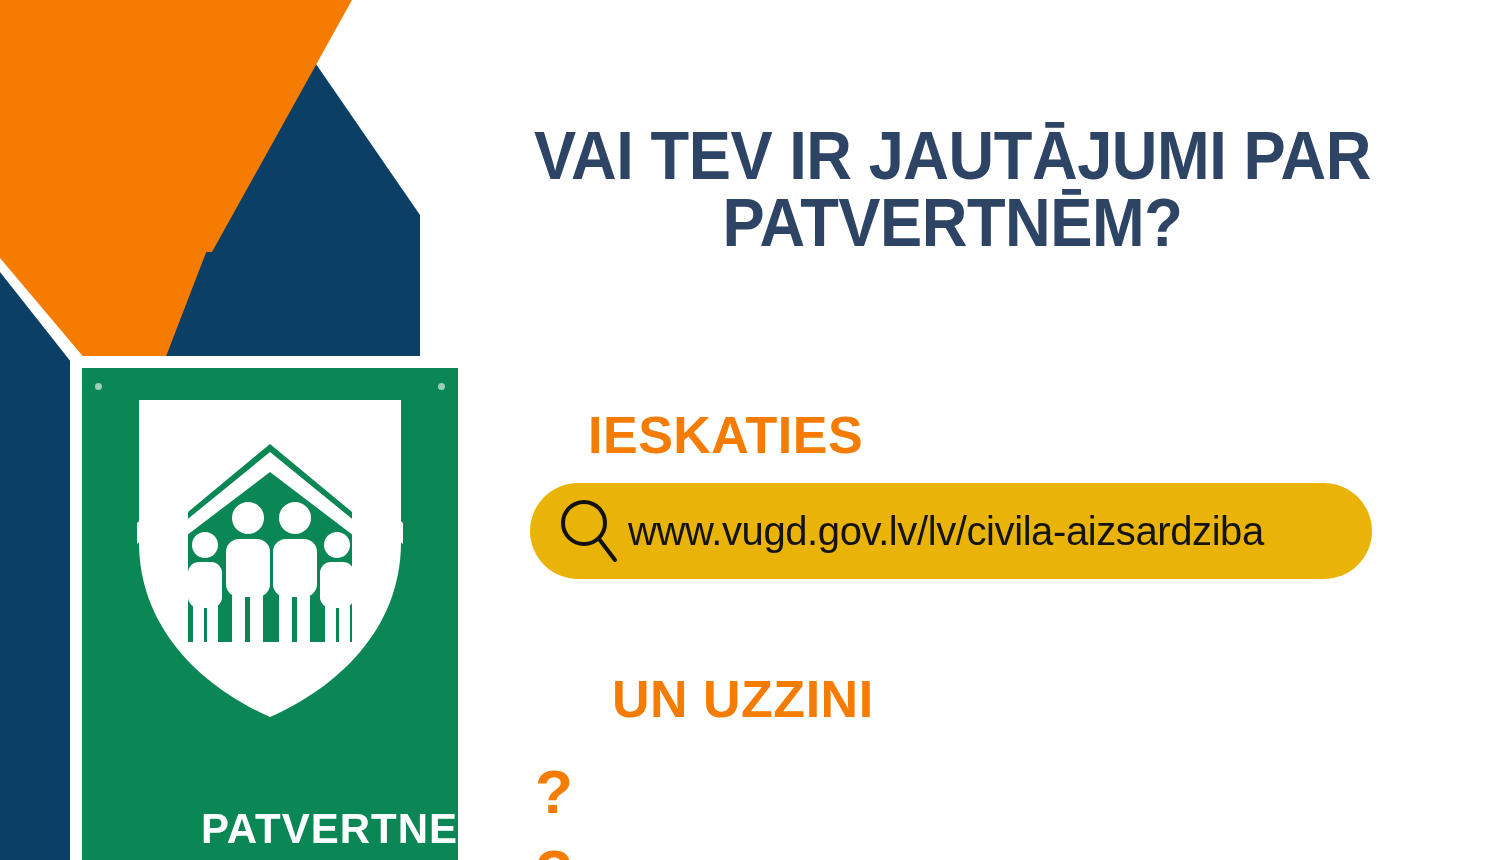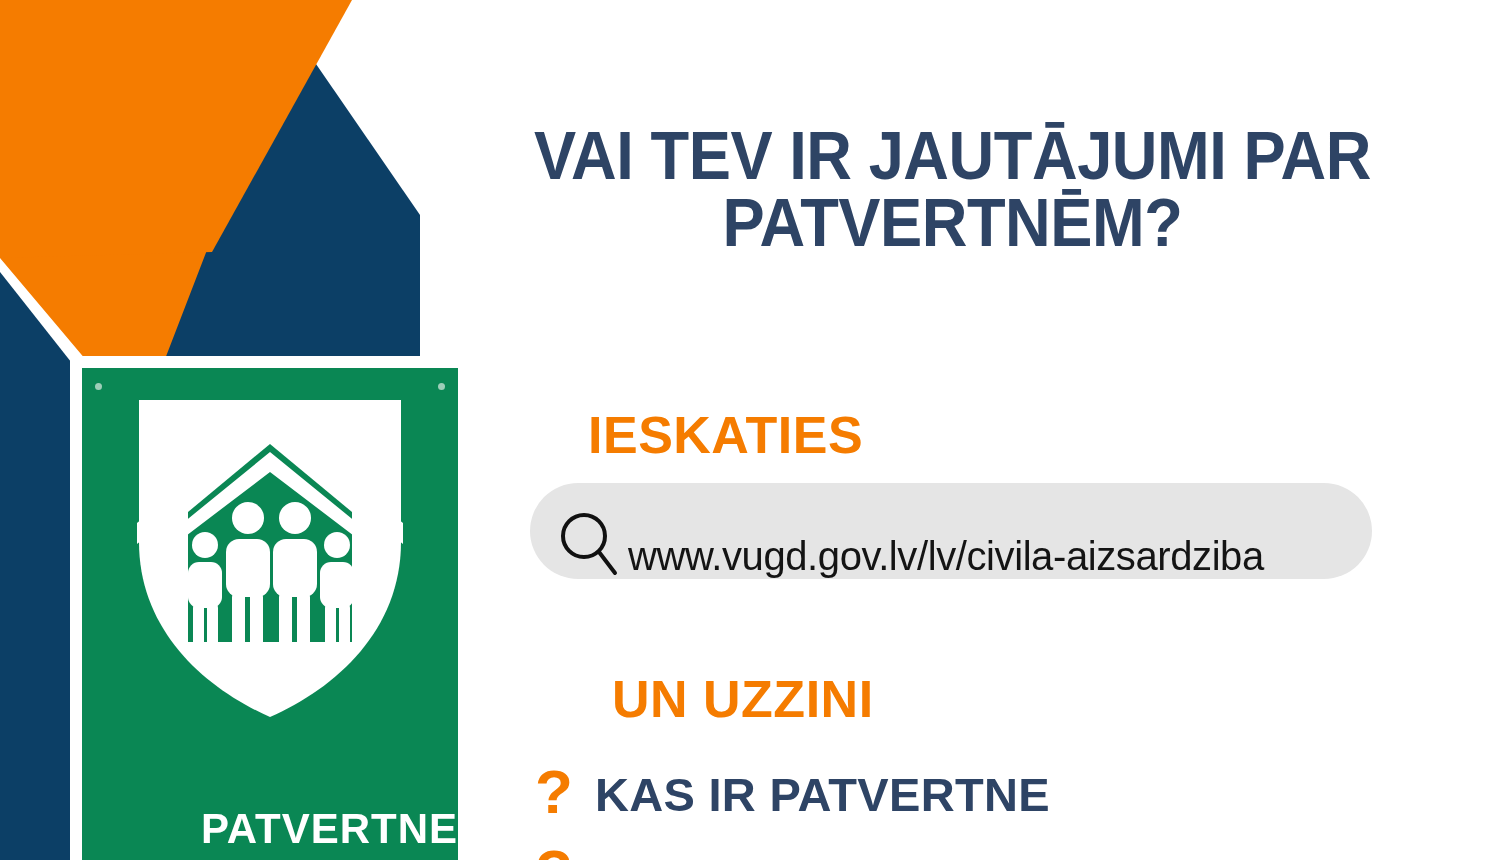--- a/index.html
+++ b/index.html
@@ -85,24 +85,24 @@
     font-size:52px;
     letter-spacing:0.5px;
     line-height:1;
     margin-top:36px;
   }
 
   .searchbar {
     position:absolute;
     left:530px; top:483px;
     width:842px; height:96px;
-    background:#e5e5e5;
+    background:#eab308;
     border-radius:48px;
     display:flex;
-    align-items:flex-end;
+    align-items:center;
     padding-left:28px;
   }
   .search-icon { flex:0 0 auto; width:62px; height:70px; }
   .search-url {
     margin-left:8px;
     color:#141414;
     font-size:40px;
     font-weight:400;
     letter-spacing:-0.4px;
     white-space:nowrap;
@@ -228,21 +228,20 @@
       <line x1="41" y1="43" x2="57" y2="64" stroke="#111111" stroke-width="4" stroke-linecap="round"></line>
     </svg>
     <span class="search-url">www.vugd.gov.lv/lv/civila-aizsardziba</span>
   </div>
 
   <div class="kicker-uzzini">UN UZZINI</div>
 
   <div class="qa-list">
     <div class="qa-item">
       <span class="qa-mark">?</span>
-      <span class="qa-text">KAS IR PATVERTNE</span>
     </div>
     <div class="qa-item">
       <span class="qa-mark">?</span>
       <span class="qa-text"></span>
     </div>
   </div>
 
 </div>
 
 </body></html>

